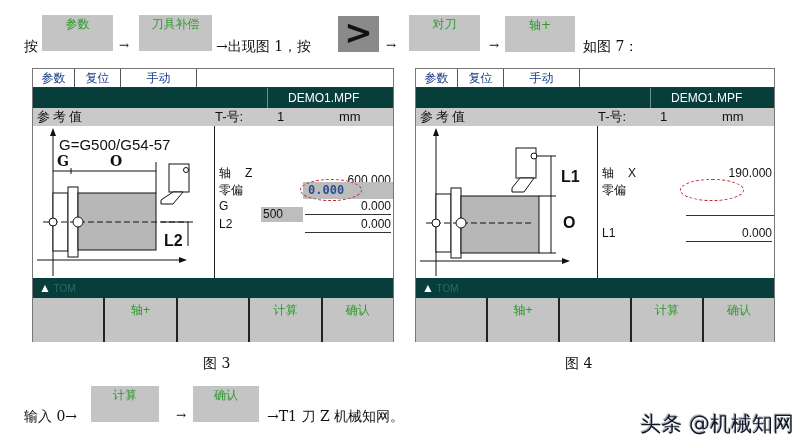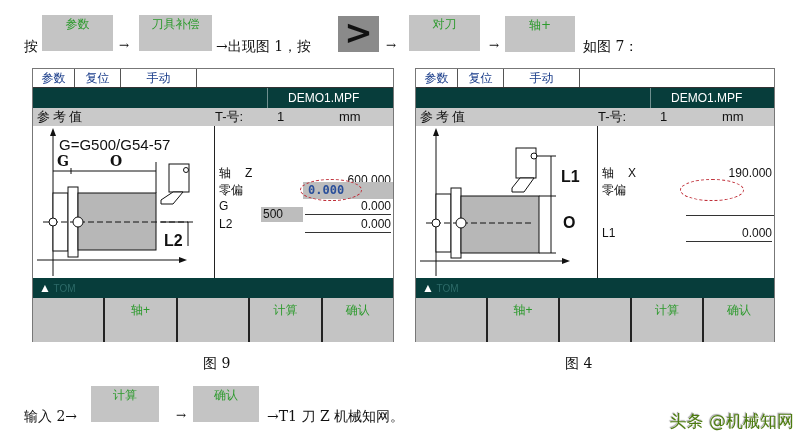--- a/index.html
+++ b/index.html
@@ -25,21 +25,21 @@
   .softkeys { position: absolute; left: 0; top: 229px; width: 100%; height: 44px; display: flex; background: #c4c4c4; }
   .sk { flex: 1; border-left: 2px solid #222; color: #2c9a2c; font-size: 12px; text-align: center; padding-top: 4px; }
   .sk:first-child { border-left: none; }
   .row { position: absolute; font-size: 12px; line-height: 14px; }
   .field { position: absolute; font-size: 12px; line-height: 16px; text-align: right; }
   .hl { background: #bdbdbd; }
   .ul { border-bottom: 1px solid #333; }
   .edit { font-family: "DejaVu Sans Mono", "Liberation Mono", monospace; color: #2a4f9a; font-weight: bold; font-size: 12px; }
   .oval { position: absolute; border: 1.5px dashed #c0303a; border-radius: 50%; }
   .caption { position: absolute; font-size: 14px; }
-  .watermark { position: absolute; right: 12px; top: 410px; font-family: "DejaVu Sans", sans-serif; font-size: 17px; color: #4d7c0f; text-shadow: 1px 1px 1px #fff, -1px -1px 1px #999; }
+  .watermark { position: absolute; right: 12px; top: 410px; font-family: "DejaVu Sans", sans-serif; font-size: 21px; color: #0f172a; text-shadow: 1px 1px 1px #fff, -1px -1px 1px #999; }
 </style>
 </head>
 <body>
 
 <div>
   <span class="abs txt" style="left:24px;top:38px;">按</span>
   <div class="keyimg" style="left:42px;top:15px;width:71px;height:36px;">参数</div>
   <span class="arrow" style="left:119px;top:38px;">→</span>
   <div class="keyimg" style="left:139px;top:15px;width:73px;height:36px;">刀具补偿</div>
   <span class="abs txt" style="left:216px;top:38px;">→出现图 1，按</span>
@@ -115,21 +115,21 @@
     <span style="color:#2d6a68;">TOM</span>
   </div>
   <div class="softkeys">
     <div class="sk"></div>
     <div class="sk">轴+</div>
     <div class="sk"></div>
     <div class="sk">计算</div>
     <div class="sk">确认</div>
   </div>
 </div>
-<span class="caption" style="left:203px;top:355px;">图 9</span>
+<span class="caption" style="left:203px;top:355px;">图 3</span>
 
 <div class="panel" style="left:415px;top:68px;width:360px;">
   <div class="tabs">
     <div class="tab" style="width:42px;">参数</div>
     <div class="tab" style="width:46px;">复位</div>
     <div class="tab" style="width:76px;">手动</div>
   </div>
   <div class="titlebar">
     <span class="fname">DEMO1.MPF</span>
   </div>
@@ -181,20 +181,20 @@
     <div class="sk"></div>
     <div class="sk">轴+</div>
     <div class="sk"></div>
     <div class="sk">计算</div>
     <div class="sk">确认</div>
   </div>
 </div>
 <span class="caption" style="left:565px;top:355px;">图 4</span>
 
 <div>
-  <span class="abs txt" style="left:24px;top:408px;">输入 2→</span>
+  <span class="abs txt" style="left:24px;top:408px;">输入 0→</span>
   <div class="keyimg" style="left:91px;top:386px;width:68px;height:36px;">计算</div>
   <span class="arrow" style="left:176px;top:408px;">→</span>
   <div class="keyimg" style="left:193px;top:386px;width:66px;height:36px;">确认</div>
   <span class="abs txt" style="left:267px;top:408px;">→T1 刀 Z 机械知网。</span>
 </div>
 
 <div class="watermark">头条 @机械知网</div>
 
 </body></html>

